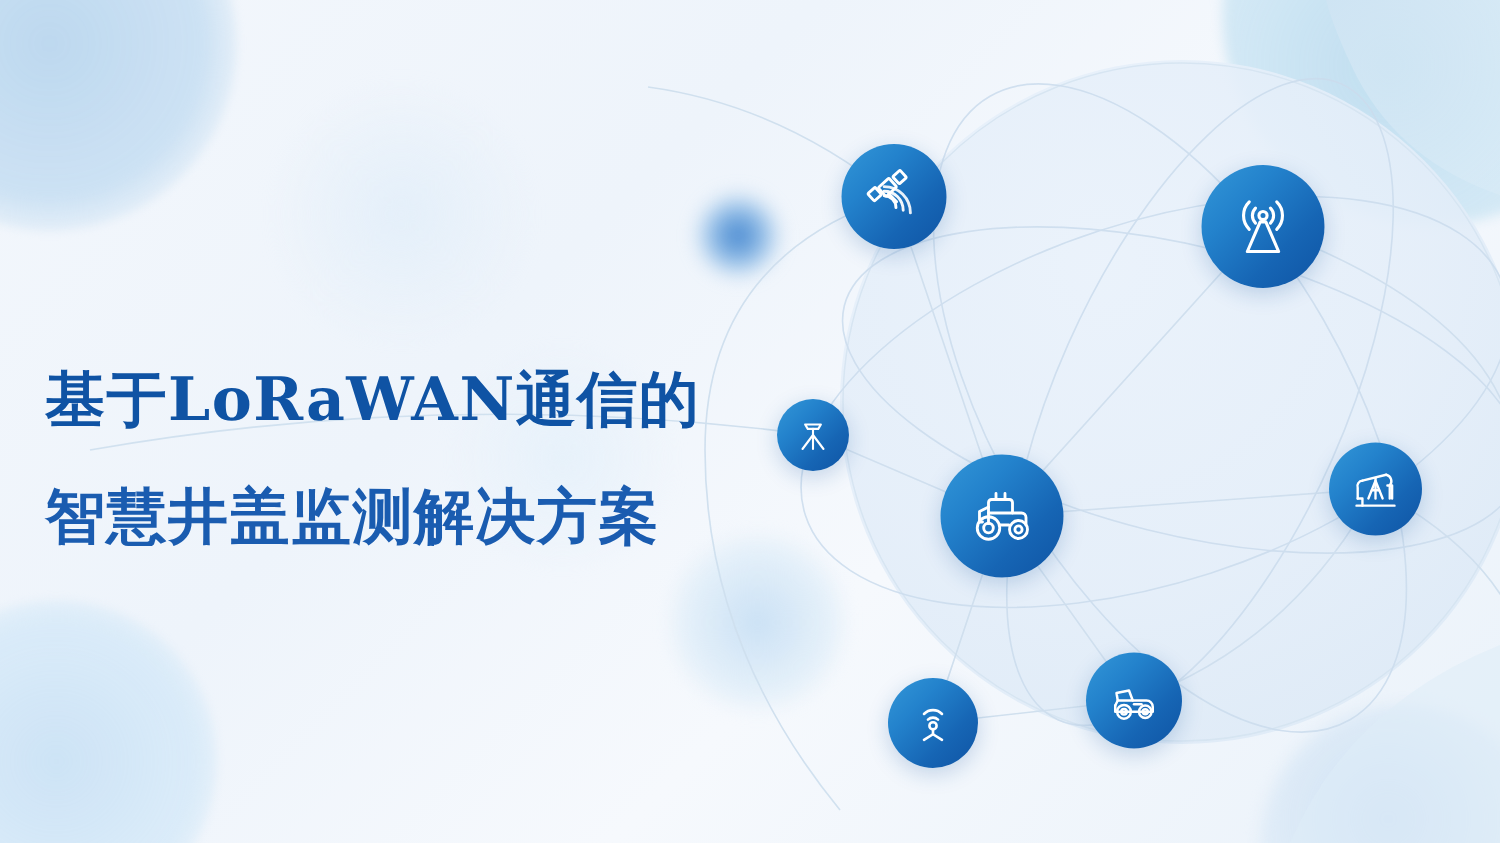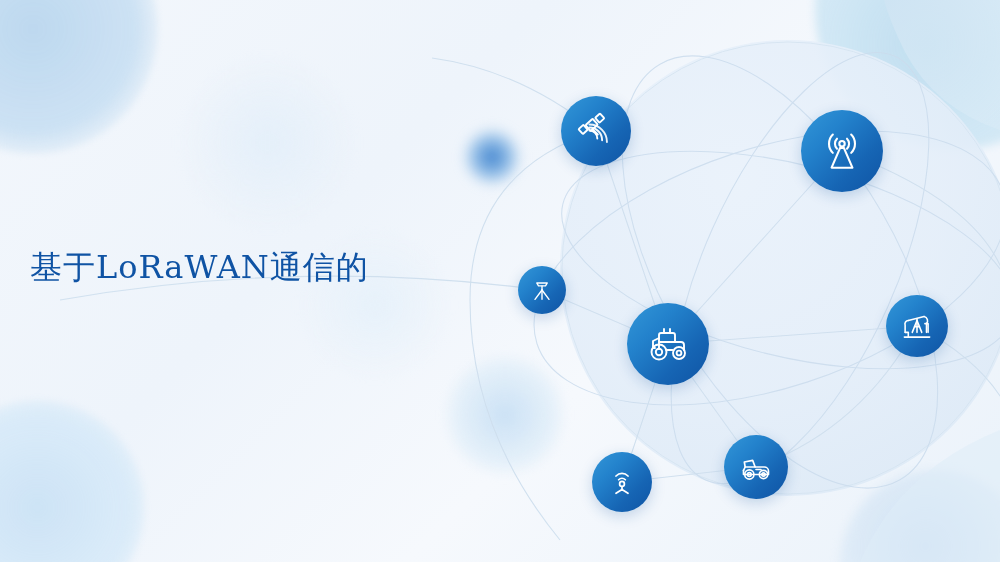--- a/index.html
+++ b/index.html
@@ -85,25 +85,25 @@
 
   
   .title-block {
     position: absolute;
     left: 30px;
     top: 228px;
     z-index: 6;
   }
   .title-line {
     font-family: "DejaVu Serif", "Liberation Serif", serif;
-    font-size: 32px;
+    font-size: 40px;
     line-height: 78px;
     letter-spacing: 1px;
     white-space: nowrap;
-    font-weight: 400;
+    font-weight: 700;
   }
   .title-line-1 { color: #0f53a4; }
   .title-line-2 { color: #1a5cb0; }
 
   
   .node {
     position: absolute;
     border-radius: 50%;
     background: linear-gradient(135deg, #3397d8 0%, #2382cc 32%, #1665b4 68%, #0f54a4 100%);
     box-shadow: 0 4px 14px rgba(22,85,160,0.22);
@@ -167,20 +167,21 @@
       <path d="M 542 290 L 668 344"></path>
       <path d="M 542 290 Q 300 258 60 300"></path>
       <path d="M 917 326 Q 860 430 756 467"></path>
       <path d="M 596 131 Q 470 172 470 300 Q 470 430 560 540"></path>
       <path d="M 917 326 Q 980 360 1005 404"></path>
     </g>
   </svg>
 
   <div class="title-block">
     <div class="title-line title-line-1">基于LoRaWAN通信的</div>
+    <div class="title-line title-line-2">智慧井盖监测解决方案</div>
   </div>
 
   <div class="node" style="left:561px; top:96px; width:70px; height:70px;">
     <span>
       <svg width="42" height="42" viewBox="0 0 48 48" fill="none" stroke="#ffffff" stroke-width="2.2" stroke-linecap="round" stroke-linejoin="round">
         <rect x="13.5" y="12.5" width="11" height="9" rx="1.2" transform="rotate(-42 19 17)"></rect>
         <rect x="5.5" y="18.5" width="7.5" height="7.5" rx="1" transform="rotate(-42 9.2 22.2)"></rect>
         <rect x="24.5" y="5.5" width="7.5" height="7.5" rx="1" transform="rotate(-42 28.2 9.2)"></rect>
         <path d="M20 22 L26 28"></path>
         <path d="M25.5 32.5 a9 9 0 0 0 -9 -9"></path>

